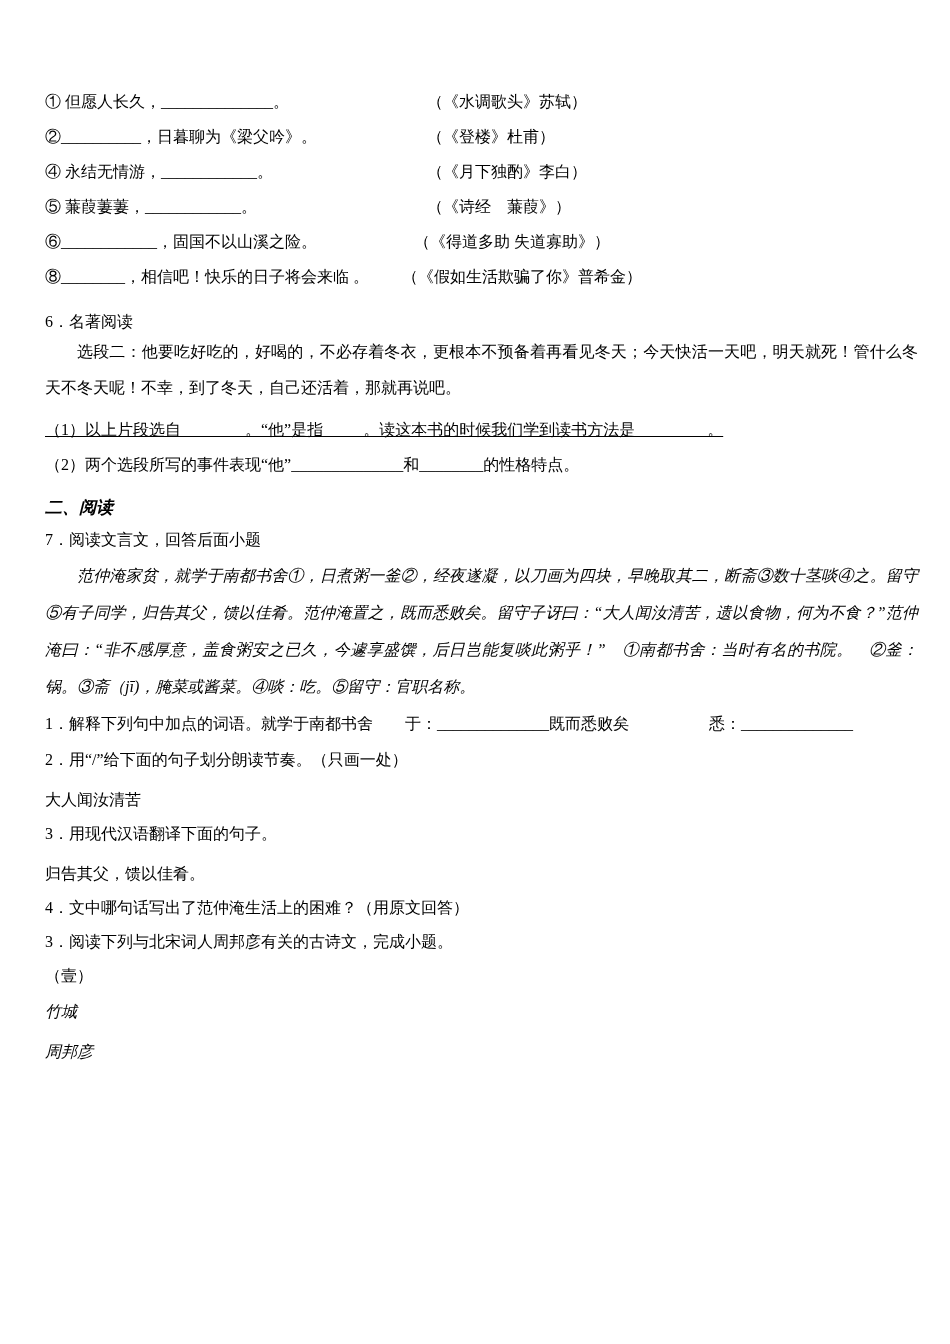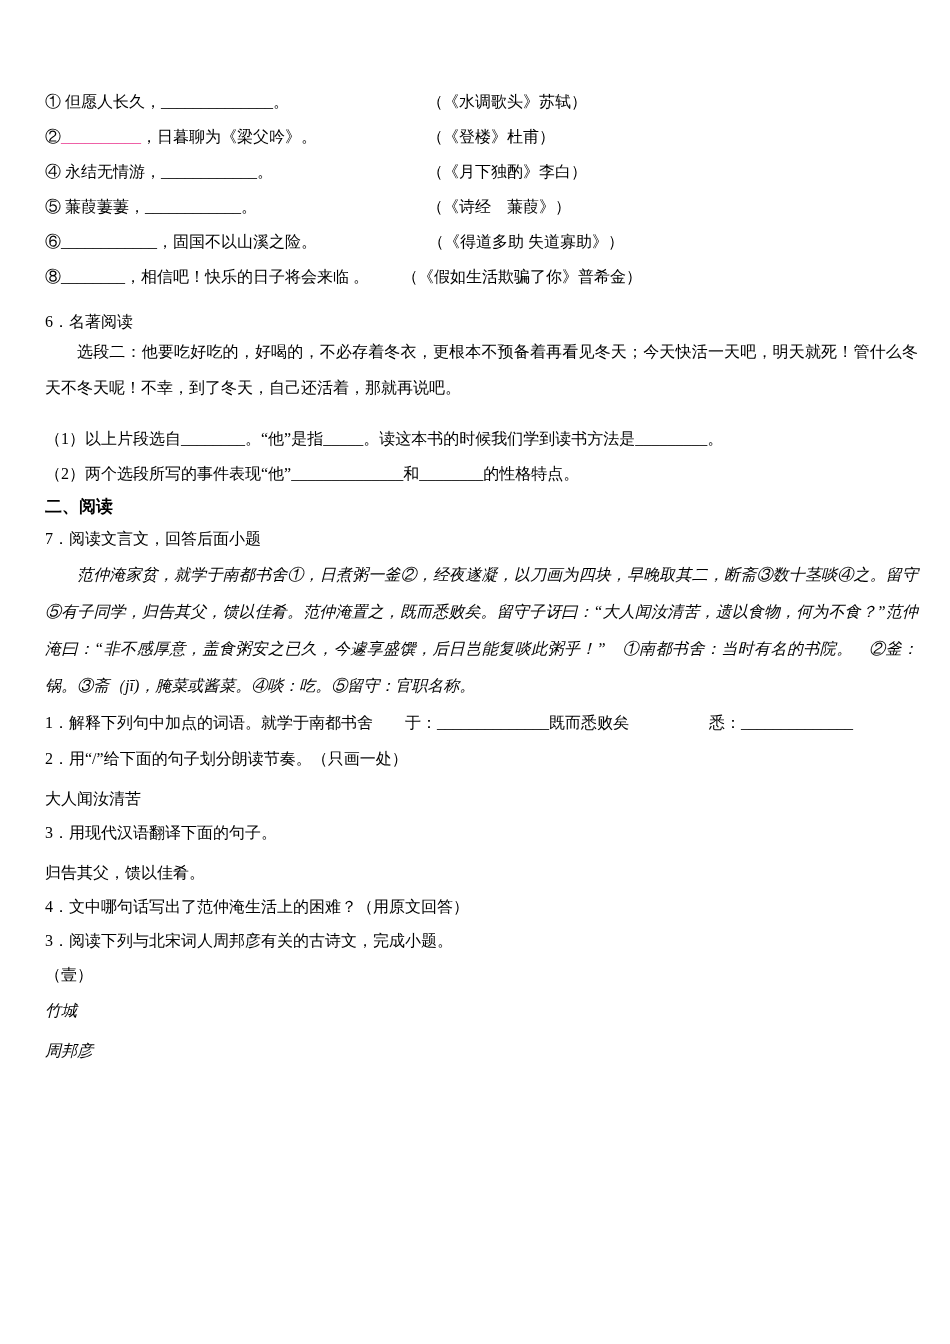--- a/index.html
+++ b/index.html
@@ -9,31 +9,31 @@
     font-family:"Liberation Serif","DejaVu Serif",serif;
     color:#000000;
   }
   .page { padding:92px 32px 0 45px; }
 
   
   .poetry-row { position:relative; height:35px; font-size:16px; white-space:nowrap; }
   .poetry-row .left { position:absolute; left:0; top:0; }
   .poetry-row .source { position:absolute; left:382px; top:0; }
   .row-3 .source { left:365px; }
-  .row-6 .source { left:383px; }
+  .row-6 .source { left:369px; }
   .row-8 .source { left:357px; }
-  .red-mark { color:#ec4899; }
+  .red-mark { color:#000000; }
 
   .h-small { font-size:16px; line-height:24px; margin-top:8px; }
   .para { font-size:16px; line-height:36px; text-align:justify; margin-top:4px; }
   .para.no-gap { margin-top:0; }
   .indent { text-indent:32px; }
   .classical { font-style:italic; line-height:37px; }
   .subq { font-size:16px; line-height:33px; margin-top:2px; }
-  .section-title { font-size:17px; font-weight:bold; line-height:26px; margin-top:4px; }
+  .section-title { font-size:17px; font-weight:bold; line-height:26px; margin-top:14px;font-style:italic; }
   .line { font-size:16px; line-height:30px; margin-top:4px; }
   .line.tight { margin-top:10px; }
   .line.space { margin-top:6px; }
   .line.space-lg { margin-top:10px; }
   .kaiti { font-style:italic; }
 </style>
 </head>
 <body>
 
 <div class="page">
@@ -70,21 +70,21 @@
     <div class="poetry-row row-8">
       <span class="left"><span>⑧</span><span class="blank">________</span><span>，相信吧！快乐的日子将会来临 。</span></span>
       <span class="source">（《假如生活欺骗了你》普希金）</span>
     </div>
 
   </section>
 
   <section>
     <p class="h-small">6．名著阅读</p>
     <p class="para no-gap indent">选段二：他要吃好吃的，好喝的，不必存着冬衣，更根本不预备着再看见冬天；今天快活一天吧，明天就死！管什么冬天不冬天呢！不幸，到了冬天，自己还活着，那就再说吧。</p>
-    <p class="subq" style="margin-top:16px;">（1）以上片段选自________。“他”是指_____。读这本书的时候我们学到读书方法是_________。</p>
+    <p class="subq" style="margin-top:7px;text-decoration:underline;">（1）以上片段选自________。“他”是指_____。读这本书的时候我们学到读书方法是_________。</p>
     <p class="subq">（2）两个选段所写的事件表现“他”______________和________的性格特点。</p>
   </section>
 
   <section>
     <p class="section-title">二、阅读</p>
 
     <p class="line">7．阅读文言文，回答后面小题</p>
     <p class="para indent classical" style="margin-top:2px;">范仲淹家贫，就学于南都书舍①，日煮粥一釜②，经夜遂凝，以刀画为四块，早晚取其二，断斋③数十茎啖④之。留守⑤有子同学，归告其父，馈以佳肴。范仲淹置之，既而悉败矣。留守子讶曰：“大人闻汝清苦，遗以食物，何为不食？”范仲淹曰：“非不感厚意，盖食粥安之已久，今遽享盛馔，后日岂能复啖此粥乎！”　①南都书舍：当时有名的书院。　②釜：锅。③斋（jī)，腌菜或酱菜。④啖：吃。⑤留守：官职名称。</p>
 
     <p class="line">1．解释下列句中加点的词语。就学于南都书舍　　于：______________既而悉败矣　　　　　悉：______________</p>

